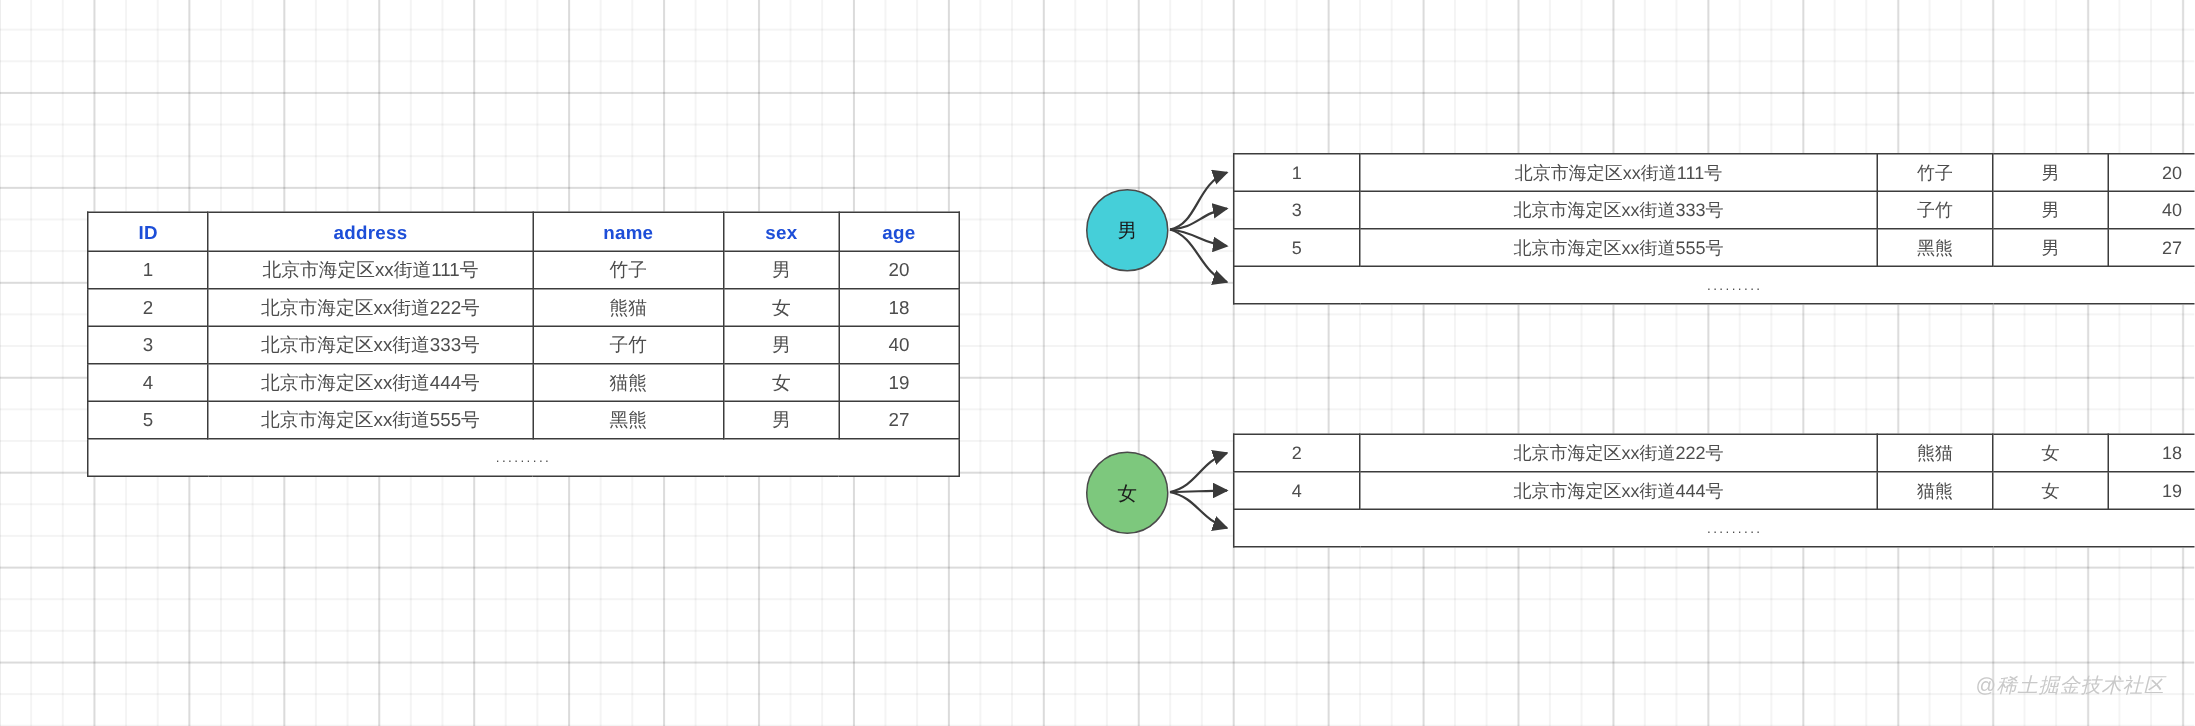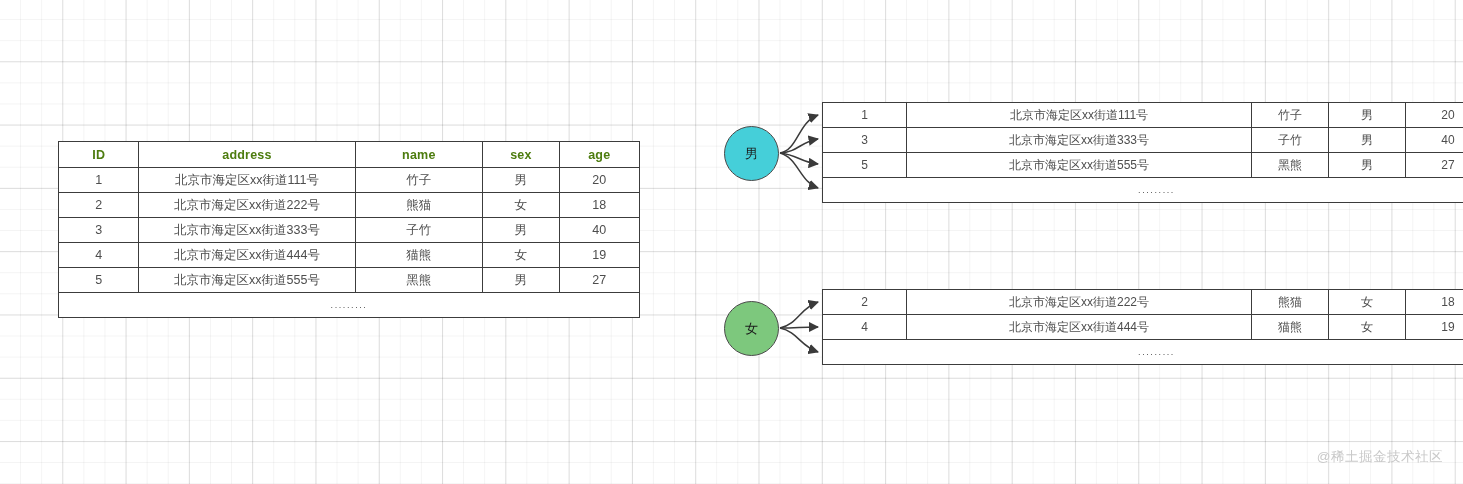--- a/index.html
+++ b/index.html
@@ -42,21 +42,21 @@
   .dtable td, .dtable th {
     border: 1px solid #3c3c3c;
     text-align: center;
     vertical-align: middle;
     color: #4d4d4d;
     font-weight: normal;
     padding: 0;
     background: #ffffff;
   }
   .dtable th {
-    color: #4d7c0f;
+    color: #1d4ed8;
     font-weight: bold;
     letter-spacing: .2px;
   }
 
   
   #source-table {
     left: 58px;
     top: 141px;
     width: 582px;
     font-size: 12.5px;
@@ -131,20 +131,21 @@
 
   
   #watermark {
     position: absolute;
     right: 20px;
     bottom: 18px;
     font-size: 13.5px;
     color: #c9c9c9;
     letter-spacing: .5px;
     white-space: nowrap;
+    font-style: italic;
   }
 </style>
 </head>
 <body>
 
 <div id="canvas">
 
   <table class="dtable" id="source-table">
     <colgroup>
       <col class="c-id">

